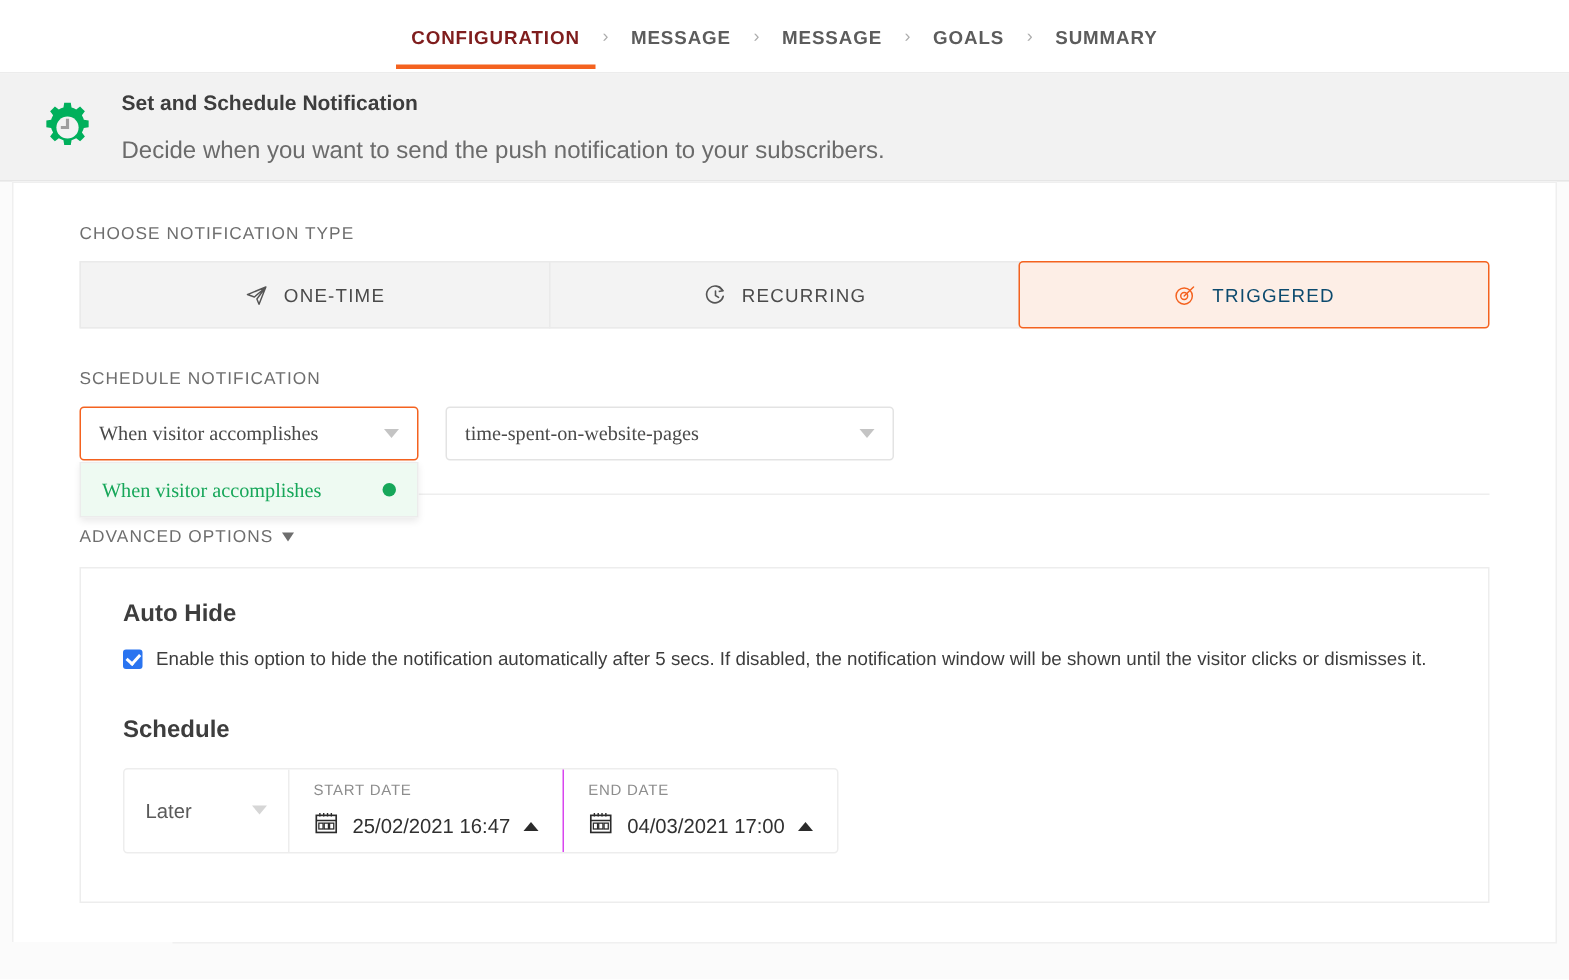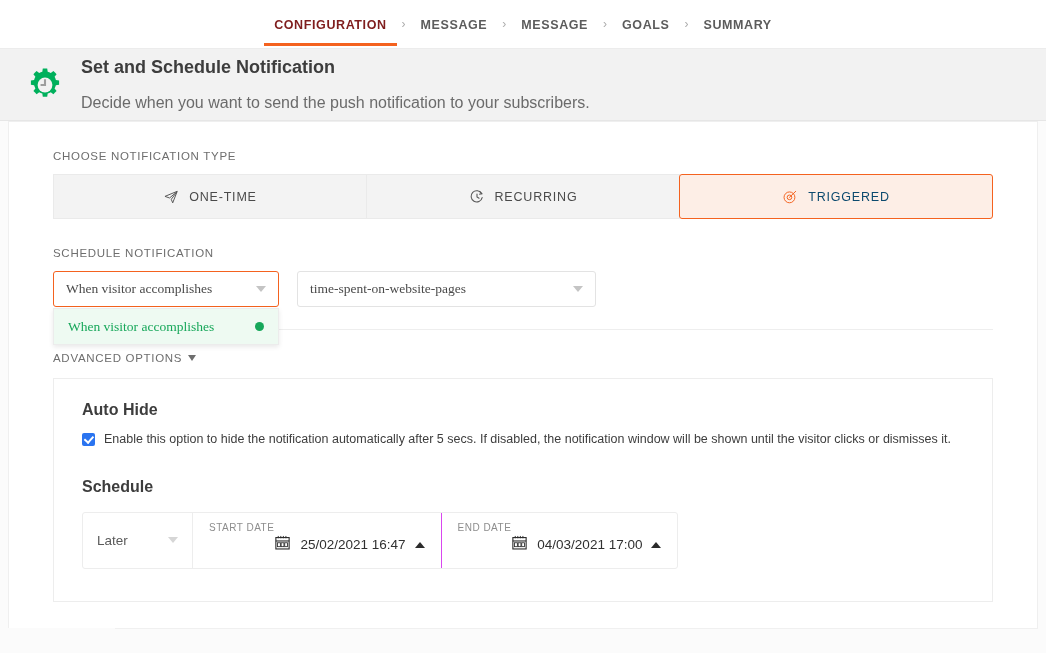--- a/index.html
+++ b/index.html
@@ -32,21 +32,21 @@
     color: #adadad; font-size: 12px; padding: 0 13px; user-select: none;
   }
 
   
   .title-band {
     height: 72px; background: #f2f2f2;
     display: flex; align-items: center; padding-left: 25px;
     border-bottom: 1px solid #e6e6e6;
   }
   .gear-wrap { width: 40px; height: 40px; margin-right: 16px; flex: none; }
-  .band-title { font-size: 18px; font-weight: bold; color: #3d3d3d; margin-bottom: 16px; }
+  .band-title { font-size: 14px; font-weight: bold; color: #3d3d3d; margin-bottom: 16px; }
   .band-sub { font-size: 16px; color: #6b6b6b; }
 
   
   .card {
     position: absolute; left: 8px; top: 121px; right: 8px; bottom: 25px;
     background: #ffffff; border: 1px solid #efefef; border-bottom: none;
   }
   .inner { padding: 28px 44px 0 44px; }
 
   .section-label {
@@ -136,21 +136,21 @@
   .sb-when {
     width: 110px; display: flex; align-items: center; padding: 0 14px;
     font-size: 13.5px; color: #5a5a5a; border-right: 1px solid #ededed; cursor: pointer;
   }
   .sb-when .caret {
     margin-left: auto; width: 0; height: 0;
     border-left: 5px solid transparent; border-right: 5px solid transparent;
     border-top: 6px solid #d6d6d6;
   }
   .sb-date {
-    padding: 9px 16px 0 16px; display: flex; flex-direction: row;
+    padding: 9px 16px 0 16px; display: flex; flex-direction: column;
     justify-content: flex-start; cursor: pointer; min-width: 172px;
   }
   .sb-date + .sb-date { border-left: 1px solid #d946ef; }
   .date-cap { font-size: 10px; letter-spacing: .5px; color: #8d8d8d; margin-bottom: 7px; }
   .date-val-row { display: flex; align-items: center; gap: 9px; }
   .date-val { font-size: 13.5px; color: #303030; }
   .up-caret {
     width: 0; height: 0; border-left: 5px solid transparent;
     border-right: 5px solid transparent; border-bottom: 6px solid #2b2b2b;
   }

